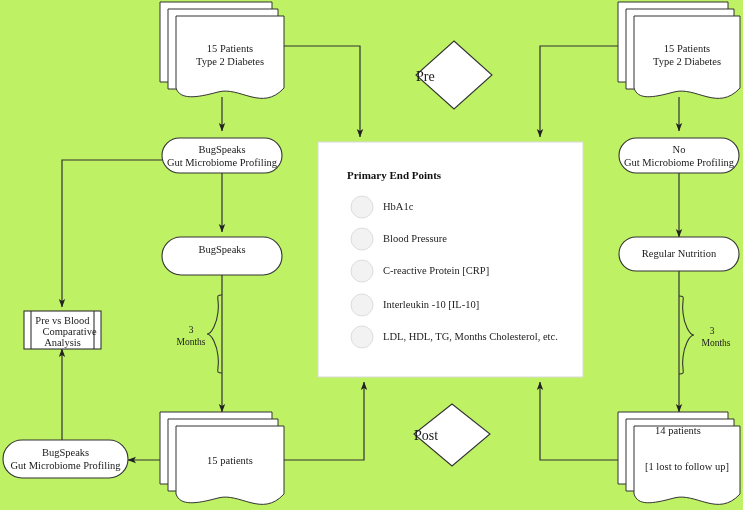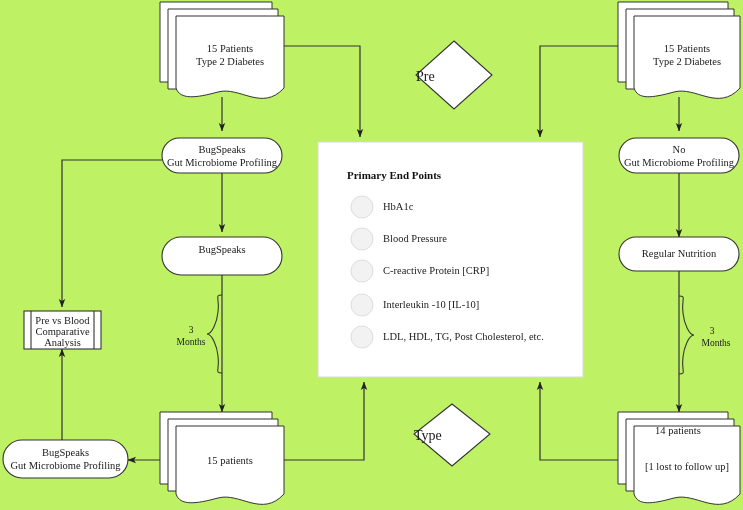--- a/index.html
+++ b/index.html
@@ -188,41 +188,41 @@
   <div class="node-label" style="left:156px; top:156px; width:132px;">Gut Microbiome Profiling</div>
 
   <div class="node-label" style="left:162px; top:243px; width:120px;">BugSpeaks</div>
 
   <div class="node-label" style="left:619px; top:143px; width:120px;">No</div>
   <div class="node-label" style="left:613px; top:156px; width:132px;">Gut Microbiome Profiling</div>
 
   <div class="node-label" style="left:619px; top:247px; width:120px;">Regular Nutrition</div>
 
   <div class="node-label" style="left:31px; top:314px; width:63px;">Pre vs Blood</div>
-  <div class="node-label" style="left:24px; top:325px; width:77px;">Comparative</div>
+  <div class="node-label" style="left:31px; top:325px; width:77px;">Comparative</div>
   <div class="node-label" style="left:31px; top:336px; width:63px;">Analysis</div>
 
   <div class="node-label" style="left:3px; top:446px; width:125px;">BugSpeaks</div>
   <div class="node-label" style="left:0px; top:459px; width:131px;">Gut Microbiome Profiling</div>
 
   <div class="node-label" style="left:176px; top:454px; width:108px;">15 patients</div>
 
   <div class="node-label" style="left:634px; top:424px; width:88px;">14 patients</div>
   <div class="node-label" style="left:628px; top:460px; width:118px;">[1 lost to follow up]</div>
 
   <div class="diamond-label" style="left:416px; top:69px; width:76px;">Pre</div>
-  <div class="diamond-label" style="left:414px; top:428px; width:76px;">Type</div>
+  <div class="diamond-label" style="left:414px; top:428px; width:76px;">Post</div>
 
   <div class="brace-label" style="left:176px; top:324px; width:30px;">3</div>
   <div class="brace-label" style="left:168px; top:336px; width:46px;">Months</div>
 
   <div class="brace-label" style="left:697px; top:325px; width:30px;">3</div>
   <div class="brace-label" style="left:693px; top:337px; width:46px;">Months</div>
 
   <div class="ep-title" style="left:347px; top:169px;">Primary End Points</div>
 
   <div class="ep-item" style="left:383px; top:201px;">HbA1c</div>
   <div class="ep-item" style="left:383px; top:233px;">Blood Pressure</div>
   <div class="ep-item" style="left:383px; top:265px;">C-reactive Protein [CRP]</div>
   <div class="ep-item" style="left:383px; top:299px;">Interleukin -10 [IL-10]</div>
-  <div class="ep-item" style="left:383px; top:331px;">LDL, HDL, TG, Post Cholesterol, etc.</div>
+  <div class="ep-item" style="left:383px; top:331px;">LDL, HDL, TG, Months Cholesterol, etc.</div>
 
 </div>
 
 </body></html>

